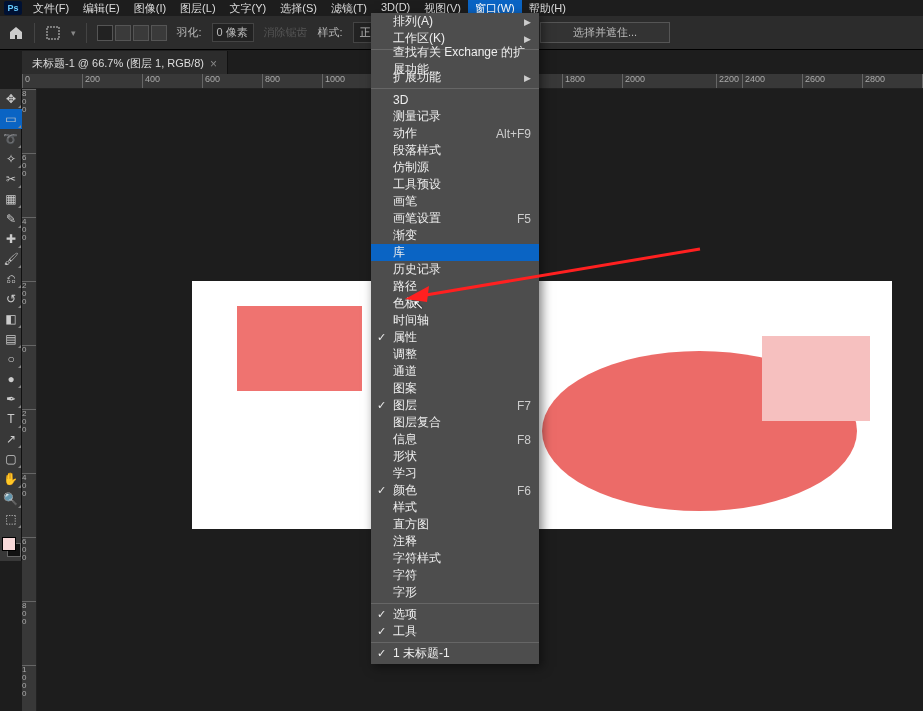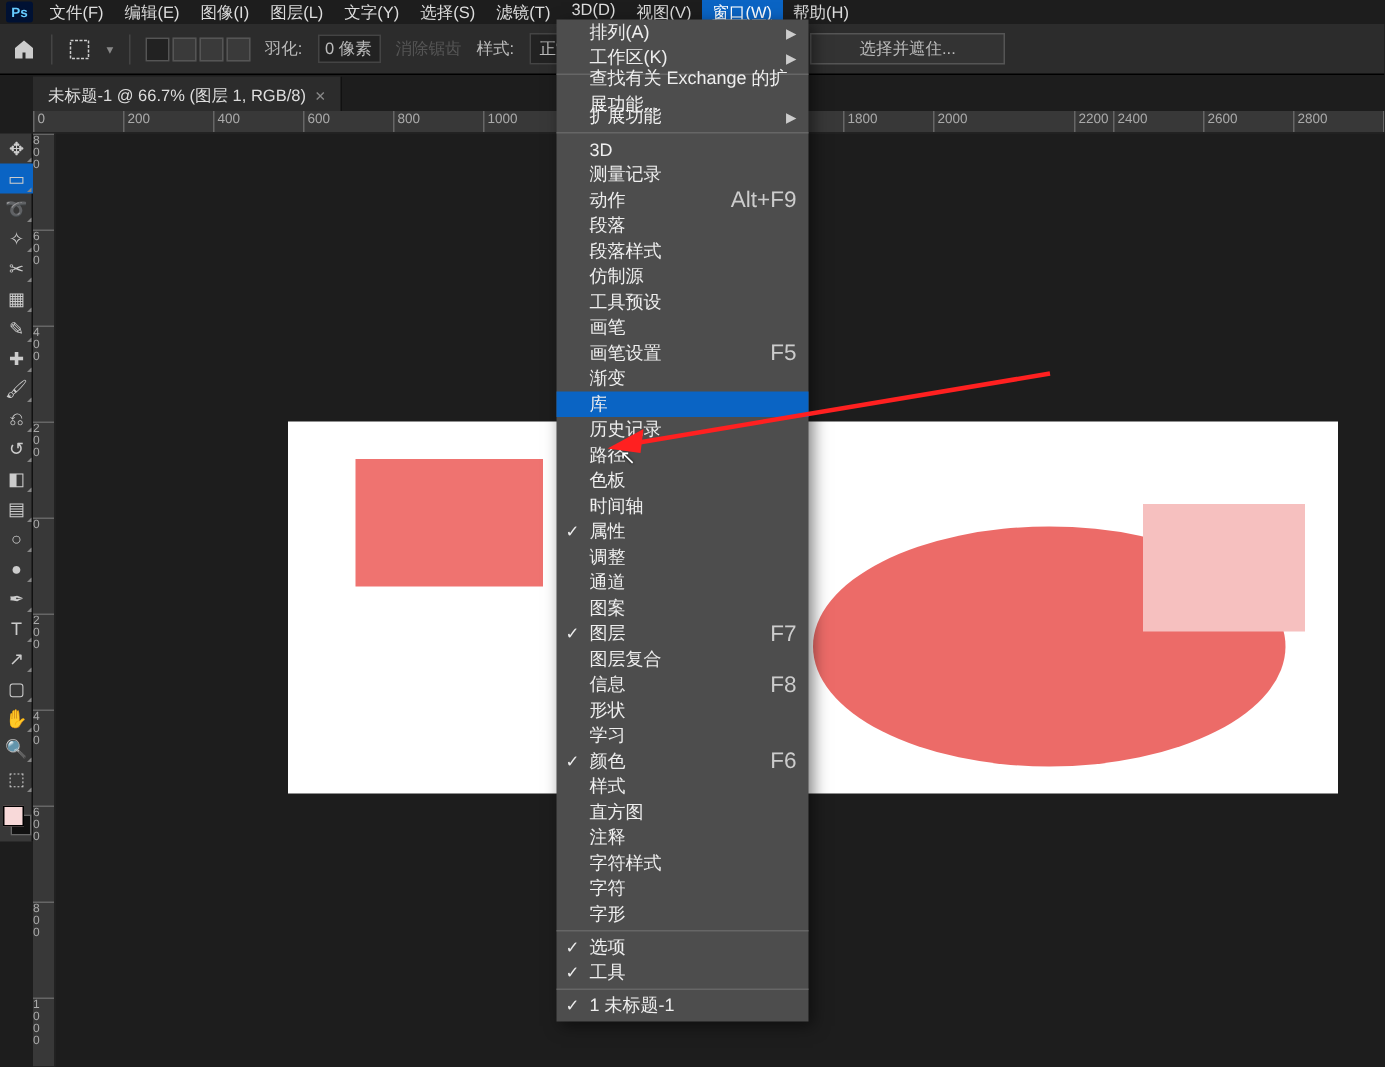--- a/index.html
+++ b/index.html
@@ -51,21 +51,21 @@
 .canvas-area { position:absolute; top:89px; left:37px; right:0; bottom:0; background:#1d1d1d; overflow:hidden; }
 .artboard { position:absolute; top:192px; left:155px; width:700px; height:248px; background:#fff; }
 .rect1 { position:absolute; left:45px; top:25px; width:125px; height:85px; background:#ef7370; }
 .ellipse1 { position:absolute; left:350px; top:70px; width:315px; height:160px; background:#ec6b68; border-radius:50%; }
 .rect2 { position:absolute; left:570px; top:55px; width:108px; height:85px; background:#f6c0bf; }
 
 
 .menu { position:absolute; top:13px; left:371px; width:168px; background:#4d4d4d; box-shadow:3px 3px 10px rgba(0,0,0,0.5); font-size:12px; color:#eee; z-index:100; padding-bottom:2px; }
 .menu .mi { display:flex; align-items:center; height:17px; padding:0 8px 0 22px; position:relative; }
 .menu .mi.hl { background:#0a64c4; }
-.menu .mi .shortcut { margin-left:auto; color:#ccc; font-size:15px; }
+.menu .mi .shortcut { margin-left:auto; color:#ccc; font-size:12px; }
 .menu .mi .sub { margin-left:auto; color:#ccc; font-size:9px; }
 .menu .mi .chk { position:absolute; left:6px; font-size:11px; }
 .menu hr { border:none; border-top:1px solid #666; margin:2px 0; }
 
 
 .arrow { position:absolute; top:244px; left:405px; width:300px; height:60px; pointer-events:none; z-index:200; }
 
 .cursor { position:absolute; z-index:150; font-size:13px; color:#fff; text-shadow:0 0 2px #000; }
 </style>
 </head>
@@ -264,23 +264,20 @@
       <span>3D</span>
     </div>
     <div class="mi">
       <span>测量记录</span>
     </div>
     <div class="mi">
       <span>动作</span>
       <span class="shortcut">Alt+F9</span>
     </div>
     <div class="mi">
-      <span>段落</span>
-    </div>
-    <div class="mi">
       <span>段落样式</span>
     </div>
     <div class="mi">
       <span>仿制源</span>
     </div>
     <div class="mi">
       <span>工具预设</span>
     </div>
     <div class="mi">
       <span>画笔</span>

